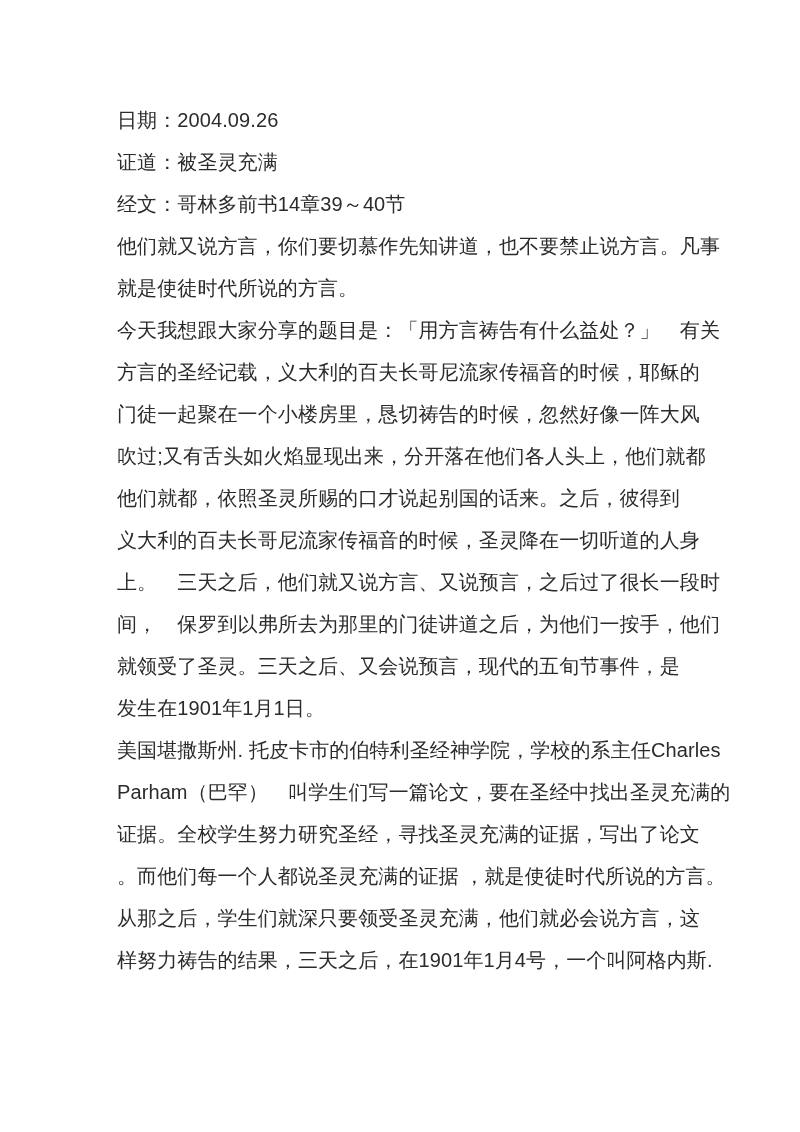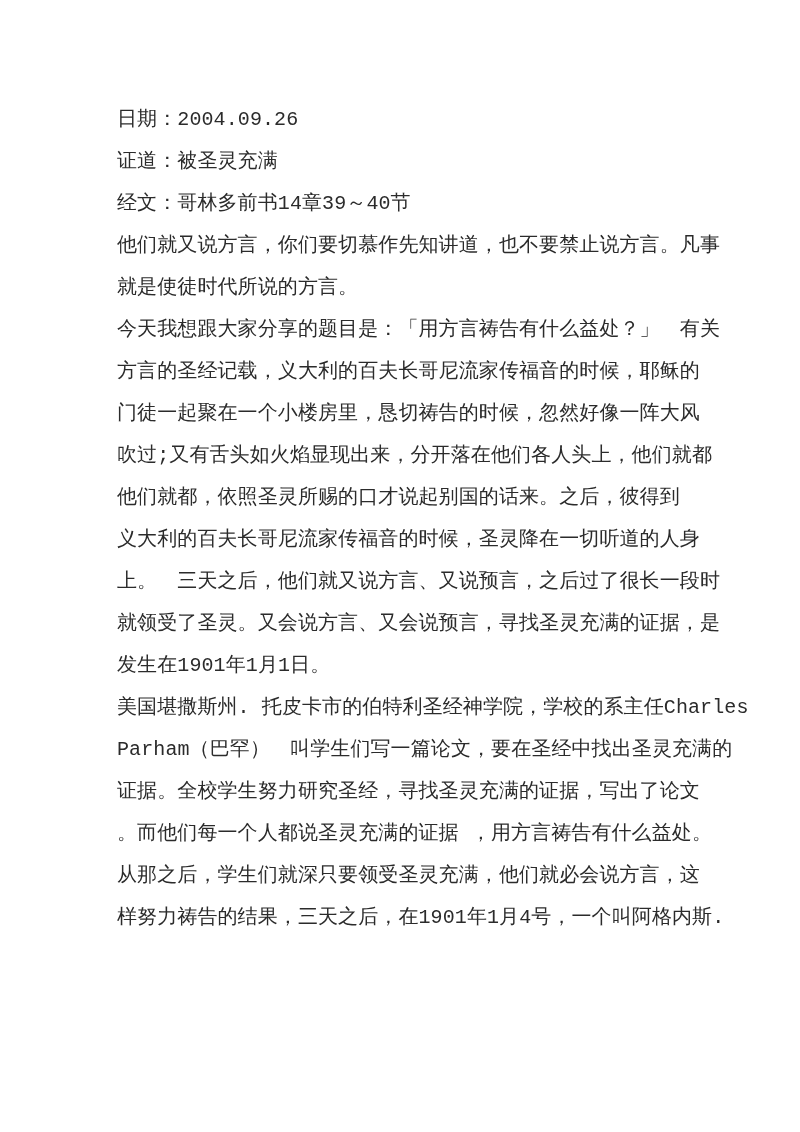--- a/index.html
+++ b/index.html
@@ -6,21 +6,21 @@
     margin: 0;
     padding: 0;
     background: #ffffff;
   }
   .page {
     position: relative;
     width: 800px;
     height: 1132px;
     background: #ffffff;
     overflow: hidden;
-    font-family: Liberation Mono, monospace;
+    font-family: Liberation Sans, sans-serif;
     color: #2b2b2b;
   }
   .textblock {
     position: absolute;
     left: 117px;
     top: 99px;
     width: 620px;
   }
   .line {
     font-size: 20px;
@@ -43,23 +43,24 @@
 
     <div class="line">他们就又说方言，你们要切慕作先知讲道，也不要禁止说方言。凡事</div>
     <div class="line">就是使徒时代所说的方言。</div>
     <div class="line">今天我想跟大家分享的题目是：「用方言祷告有什么益处？」　有关</div>
     <div class="line">方言的圣经记载，义大利的百夫长哥尼流家传福音的时候，耶稣的</div>
     <div class="line">门徒一起聚在一个小楼房里，恳切祷告的时候，忽然好像一阵大风</div>
     <div class="line">吹过;又有舌头如火焰显现出来，分开落在他们各人头上，他们就都</div>
     <div class="line">他们就都，依照圣灵所赐的口才说起别国的话来。之后，彼得到</div>
     <div class="line">义大利的百夫长哥尼流家传福音的时候，圣灵降在一切听道的人身</div>
     <div class="line">上。　三天之后，他们就又说方言、又说预言，之后过了很长一段时</div>
-    <div class="line">就领受了圣灵。又会说方言、又会说预言，寻找圣灵充满的证据，是</div>
+    <div class="line">间，　保罗到以弗所去为那里的门徒讲道之后，为他们一按手，他们</div>
+    <div class="line">就领受了圣灵。三天之后、又会说预言，现代的五旬节事件，是</div>
     <div class="line">发生在1901年1月1日。</div>
     <div class="line">美国堪撒斯州. 托皮卡市的伯特利圣经神学院，学校的系主任Charles</div>
     <div class="line">Parham（巴罕）　叫学生们写一篇论文，要在圣经中找出圣灵充满的</div>
     <div class="line">证据。全校学生努力研究圣经，寻找圣灵充满的证据，写出了论文</div>
-    <div class="line">。而他们每一个人都说圣灵充满的证据 ，用方言祷告有什么益处。</div>
+    <div class="line">。而他们每一个人都说圣灵充满的证据 ，就是使徒时代所说的方言。</div>
     <div class="line">从那之后，学生们就深只要领受圣灵充满，他们就必会说方言，这</div>
     <div class="line">样努力祷告的结果，三天之后，在1901年1月4号，一个叫阿格内斯.</div>
 
   </div>
 </div>
 
 </body></html>

